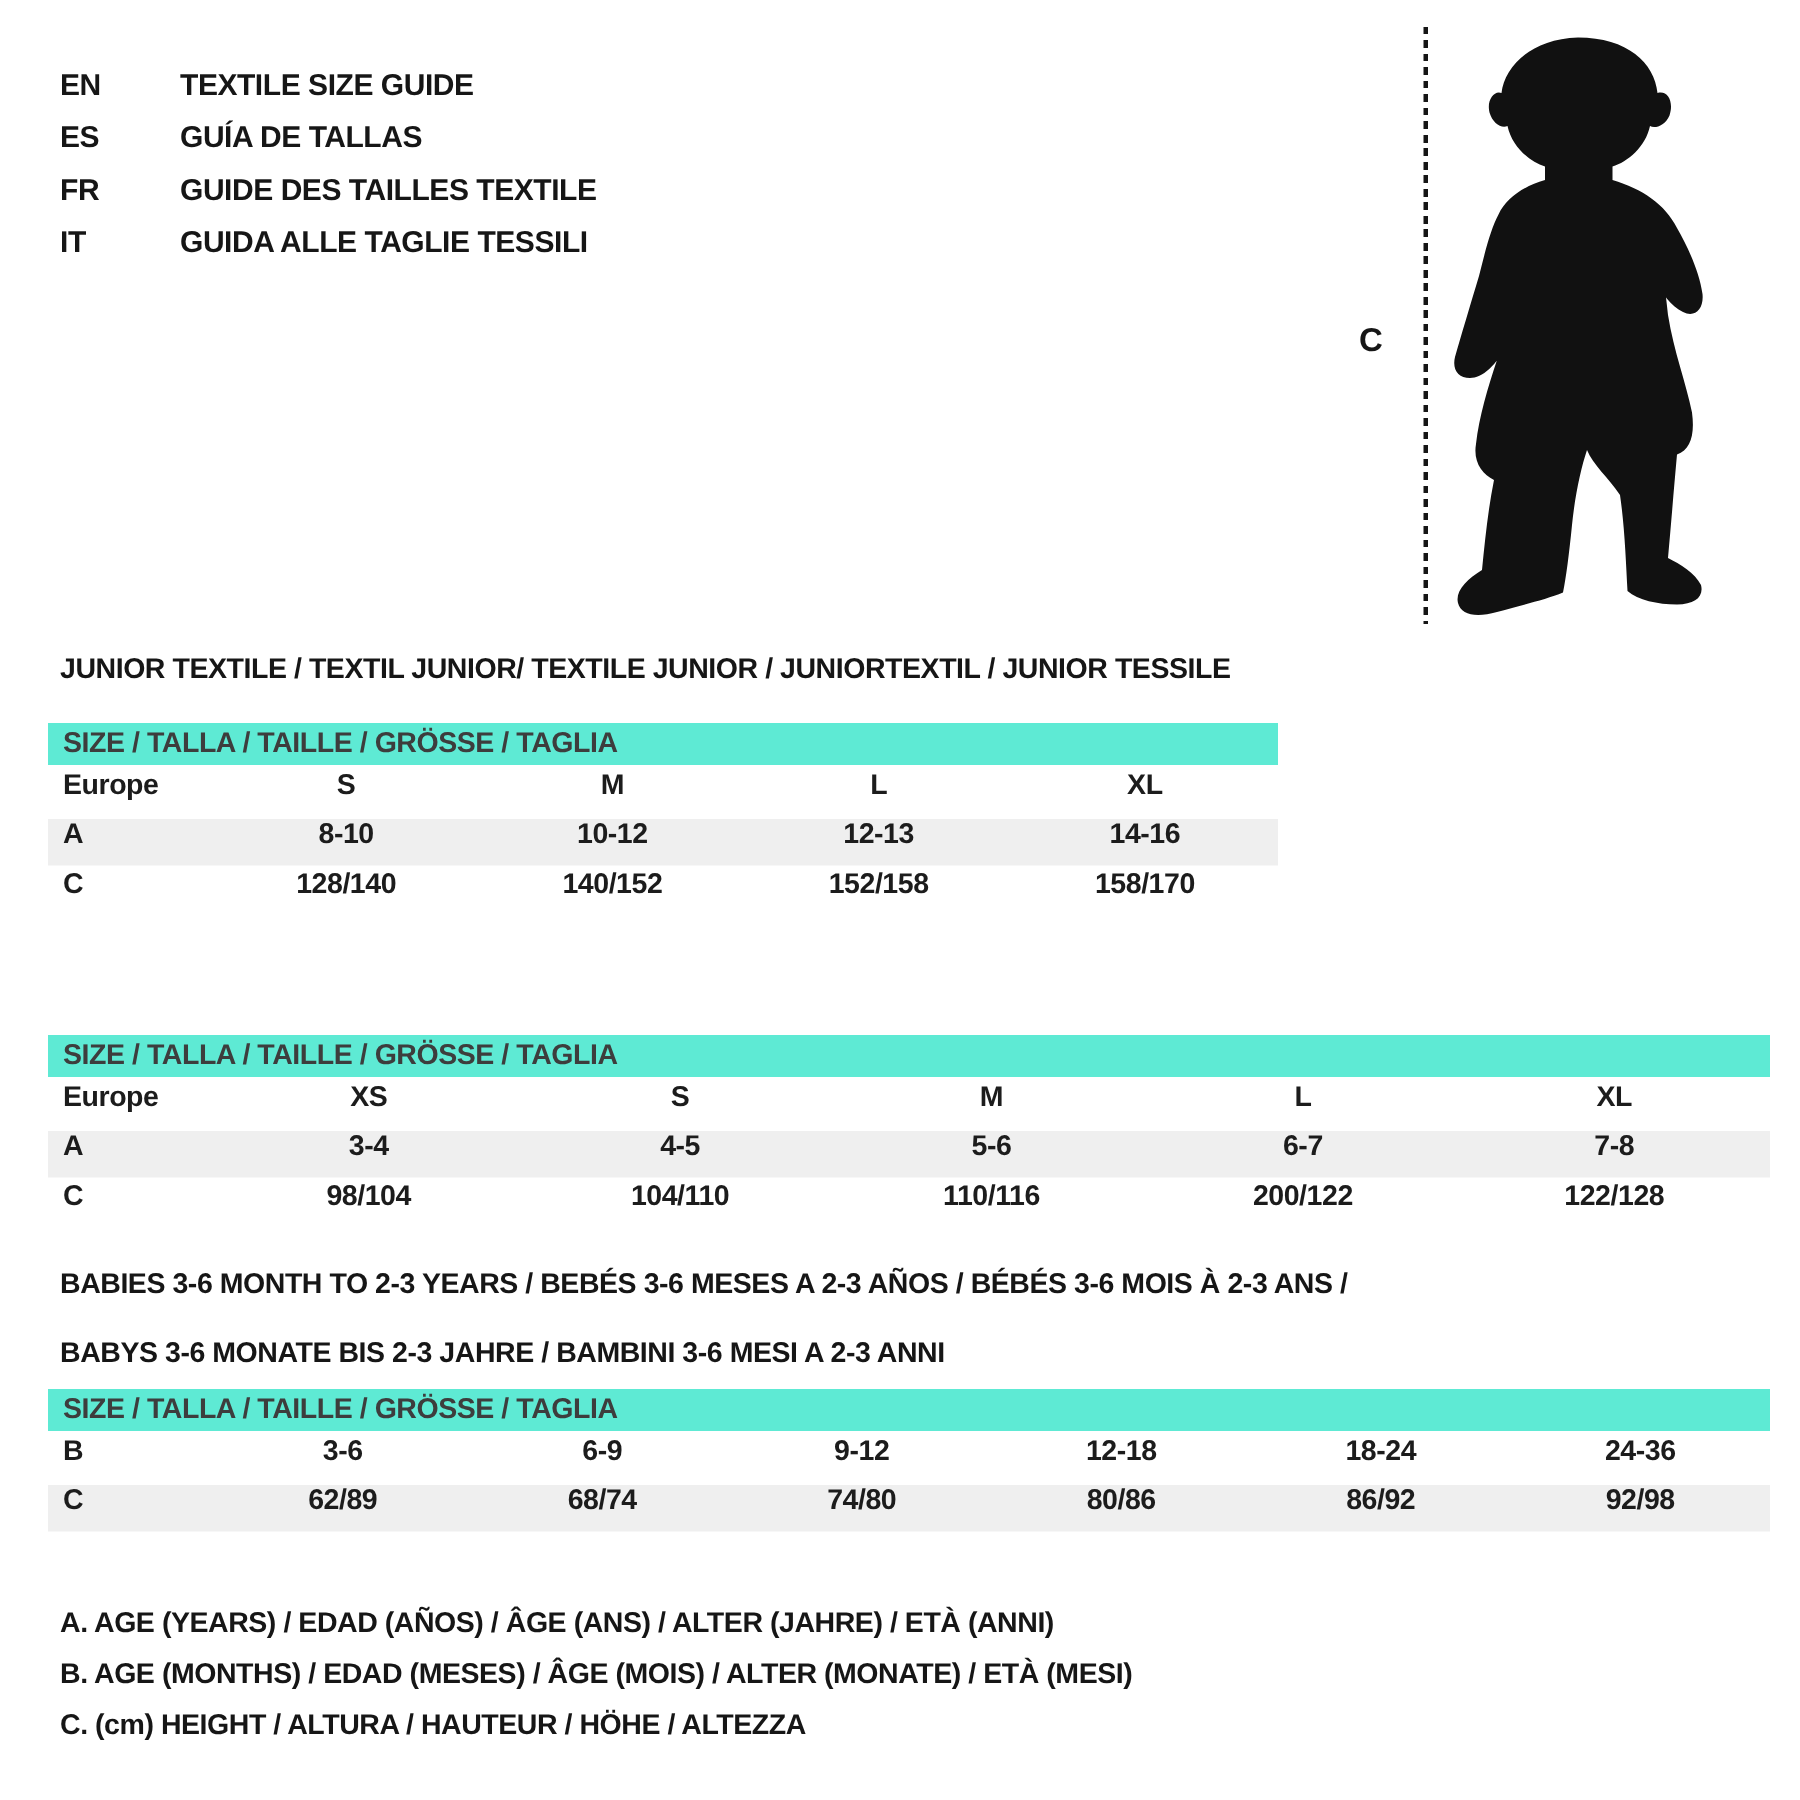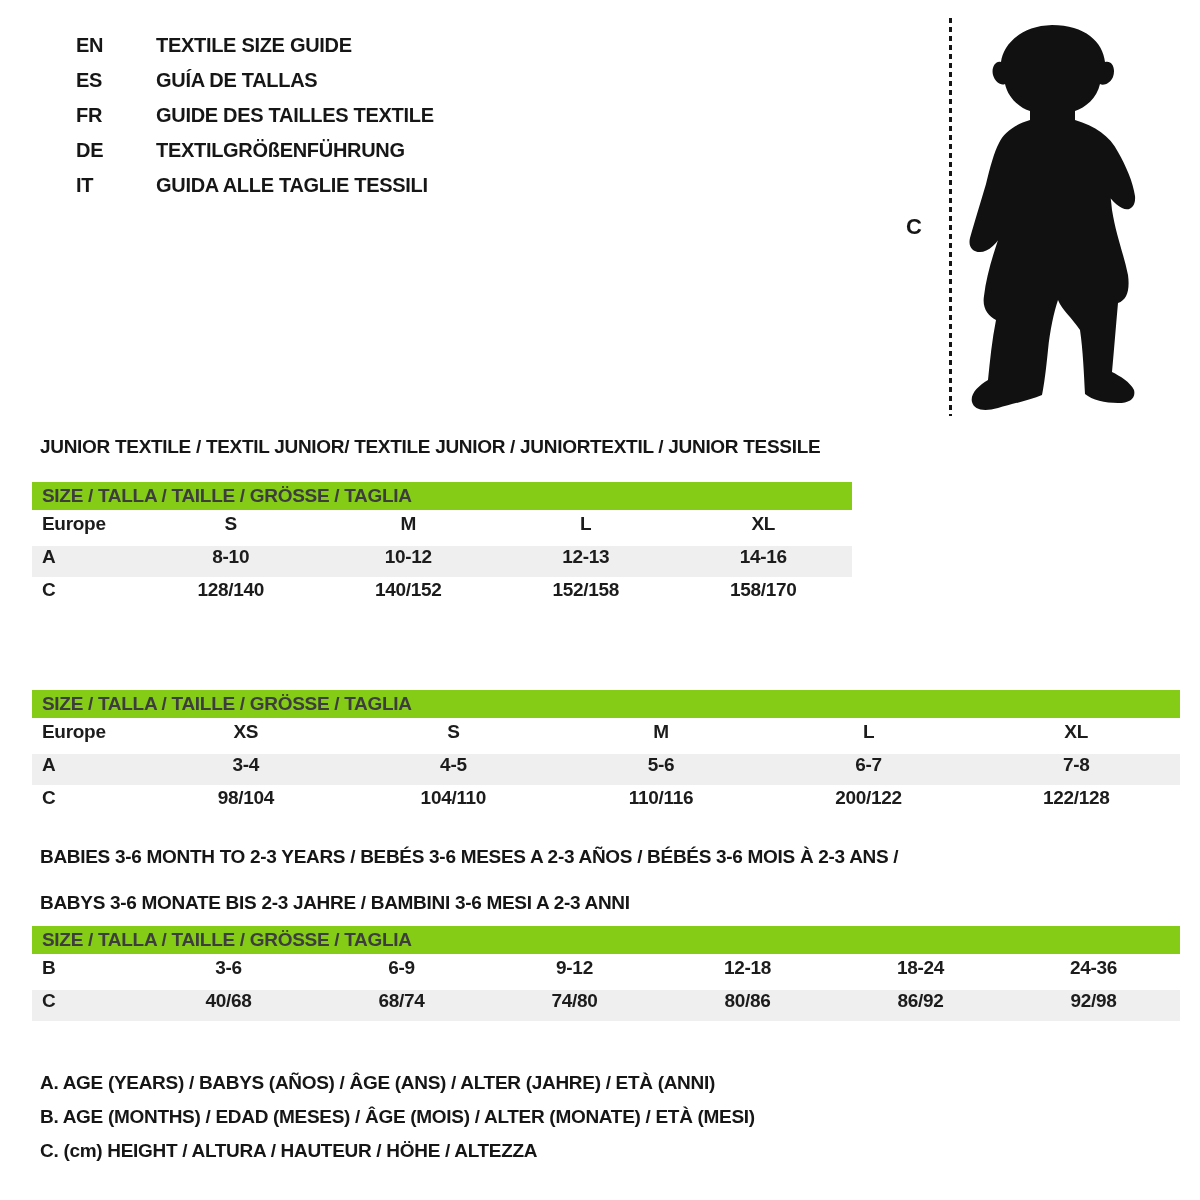--- a/index.html
+++ b/index.html
@@ -8,21 +8,21 @@
     position: relative;
     width: 1200px;
     height: 1200px;
     background: #ffffff;
     font-family: "Liberation Sans", sans-serif;
     color: #1c1c1c;
     overflow: hidden;
   }
   
   .lang-header { position: absolute; left: 40px; top: 34px; }
-  .lang-row { display: flex; height: 35px; align-items: flex-start; margin-left: 36px; }
+  .lang-row { display: flex; height: 35px; align-items: flex-end; }
   .lang-code, .lang-title {
     font-size: 20px; font-weight: bold; letter-spacing: -0.3px;
     font-stretch: condensed; color: #161616; white-space: nowrap;
   }
   .lang-code { width: 80px; }
   
   .height-line {
     position: absolute; left: 949px; top: 18px; width: 3px; height: 398px;
     background: repeating-linear-gradient(180deg, #151515 0 5px, transparent 5px 9px);
   }
@@ -36,21 +36,21 @@
     position: absolute; left: 40px;
     font-size: 19px; font-weight: bold; letter-spacing: -0.3px;
     font-stretch: condensed; color: #161616; white-space: nowrap;
   }
   .section-title .sub { font-size: 13px; vertical-align: -4px; }
   .sg-table { position: absolute; left: 32px; }
   .t-junior   { top: 482px; width: 820px; }
   .t-children { top: 690px; width: 1148px; }
   .t-babies   { top: 926px; width: 1148px; }
   .size-bar {
-    height: 28px; background: #84cc16; margin-bottom: 3px;
+    height: 28px; background: #5eead4; margin-bottom: 3px;
     display: flex; align-items: center; padding-left: 10px;
     font-size: 19px; font-weight: bold; letter-spacing: -0.3px;
     font-stretch: condensed; color: #3d3d3d; white-space: nowrap;
   }
   .trow {
     display: flex; align-items: flex-start; height: 31px; margin-bottom: 2px;
     font-size: 19px; font-weight: bold; letter-spacing: -0.3px;
     font-stretch: condensed; color: #1c1c1c;
   }
   .trow.shaded { background: #efefef; }
@@ -74,24 +74,20 @@
       <span class="lang-code">EN</span>
       <span class="lang-title">TEXTILE SIZE GUIDE</span>
     </div>
     <div class="lang-row">
       <span class="lang-code">ES</span>
       <span class="lang-title">GUÍA DE TALLAS</span>
     </div>
     <div class="lang-row">
       <span class="lang-code">FR</span>
       <span class="lang-title">GUIDE DES TAILLES TEXTILE</span>
-    </div>
-    <div class="lang-row">
-      <span class="lang-code">DE</span>
-      <span class="lang-title">TEXTILGRÖßENFÜHRUNG</span>
     </div>
     <div class="lang-row">
       <span class="lang-code">IT</span>
       <span class="lang-title">GUIDA ALLE TAGLIE TESSILI</span>
     </div>
   </div>
 
   <div class="height-line"></div>
   <div class="height-label">C</div>
   <svg class="silhouette-svg" viewBox="966 18 176 396" xmlns="http://www.w3.org/2000/svg" aria-hidden="true">
@@ -200,28 +196,28 @@
       <span class="tlabel">B</span>
       <span class="tcell">3-6</span>
       <span class="tcell">6-9</span>
       <span class="tcell">9-12</span>
       <span class="tcell">12-18</span>
       <span class="tcell">18-24</span>
       <span class="tcell">24-36</span>
     </div>
     <div class="trow shaded">
       <span class="tlabel">C</span>
-      <span class="tcell">40/68</span>
+      <span class="tcell">62/89</span>
       <span class="tcell">68/74</span>
       <span class="tcell">74/80</span>
       <span class="tcell">80/86</span>
       <span class="tcell">86/92</span>
       <span class="tcell">92/98</span>
     </div>
   </div>
 
   <div class="legend">
-    <div class="legend-line">A. AGE (YEARS) / BABYS (AÑOS) / ÂGE (ANS) / ALTER (JAHRE) / ETÀ (ANNI)</div>
+    <div class="legend-line">A. AGE (YEARS) / EDAD (AÑOS) / ÂGE (ANS) / ALTER (JAHRE) / ETÀ (ANNI)</div>
     <div class="legend-line">B. AGE (MONTHS) / EDAD (MESES) / ÂGE (MOIS) / ALTER (MONATE) / ETÀ (MESI)</div>
     <div class="legend-line">C. (cm) HEIGHT / ALTURA / HAUTEUR / HÖHE / ALTEZZA</div>
   </div>
 
 </div>
 
 </body></html>

